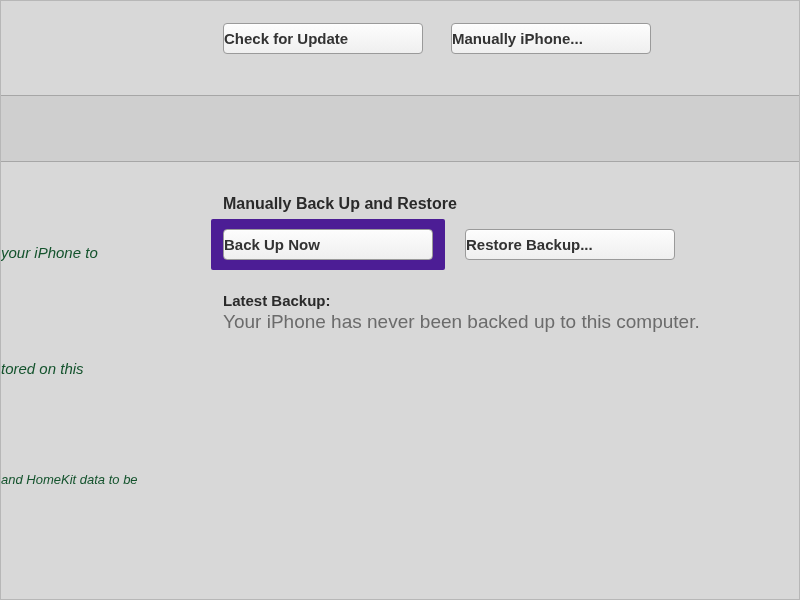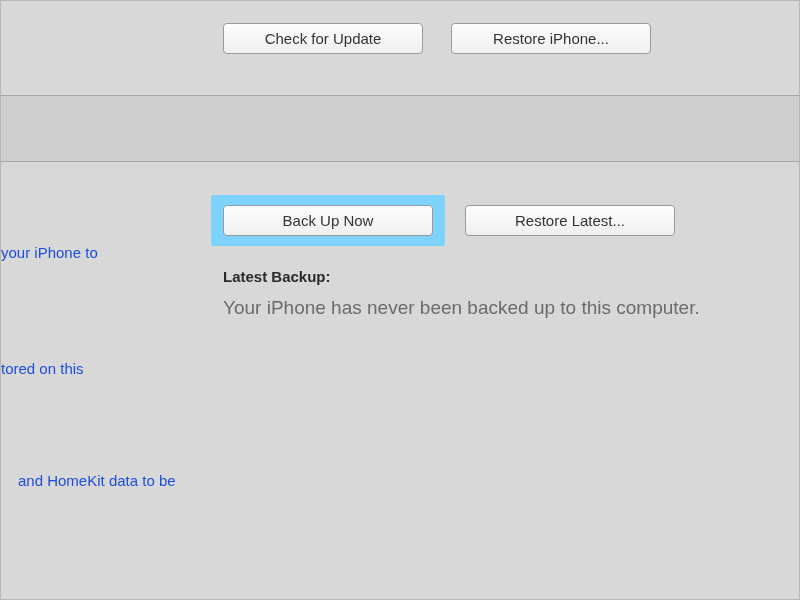--- a/index.html
+++ b/index.html
@@ -20,24 +20,24 @@
       left: 222px;
       display: flex;
       gap: 28px;
     }
     .btn {
       background: linear-gradient(to bottom, #fdfdfd, #efefef);
       border: 1px solid #9a9a9a;
       border-radius: 4px;
       padding: 6px 0;
       font-size: 15px;
-      font-weight: 400;
+      font-weight: 700;
       color: #333;
       width: 200px;
-      text-align: center;
+      text-align: left;
       cursor: pointer;
       box-shadow: 0 1px 0 rgba(255,255,255,0.6) inset;
     }
     .divider1 {
       position: absolute;
       top: 94px;
       left: 0;
       right: 0;
       height: 1px;
       background: #a6a6a6;
@@ -71,70 +71,72 @@
     }
     .backup-row {
       display: flex;
       align-items: center;
       gap: 20px;
       margin-bottom: 22px;
     }
     .highlight-wrap {
       display: inline-block;
       padding: 10px 12px;
-      background: #7dd3fc;
+      background: #4c1d95;
       border-radius: 2px;
       margin-left: -12px;
     }
     .btn-wide {
       width: 210px;
     }
     .latest {
       margin-top: 8px;
     }
     .latest .label {
       font-size: 15px;
       font-weight: 700;
       color: #2a2a2a;
-      margin-bottom: 12px;
+      margin-bottom: 2px;
     }
     .latest .status {
       font-size: 19px;
       color: #6b6b6b;
     }
     .side-text {
       position: absolute;
-      color: #1d4ed8;
+      color: #14532d;
       font-size: 15px;
+      font-style: italic;
     }
     .side1 { top: 243px; left: 0; }
     .side2 { top: 359px; left: 0; text-align: center; }
-    .side3 { top: 471px; left: 0; font-size: 15px; padding-left: 17px; }
+    .side3 { top: 471px; left: 0; font-size: 13px; }
   </style>
 </head>
 <body>
 
 <div class="top-buttons">
   <button class="btn">Check for Update</button>
-  <button class="btn">Restore iPhone...</button>
+  <button class="btn">Manually iPhone...</button>
 </div>
 
 <div class="divider1"></div>
 <div class="band"></div>
 
 <div class="side-text side1">your iPhone to</div>
 <div class="side-text side2">tored on this</div>
 <div class="side-text side3">and HomeKit data to be</div>
 
 <div class="section">
+  <h2>Manually Back Up and Restore</h2>
 
   <div class="backup-row">
     <span class="highlight-wrap">
       <button class="btn btn-wide">Back Up Now</button>
     </span>
-    <button class="btn btn-wide">Restore Latest...</button>
+    <button class="btn btn-wide">Restore Backup...</button>
   </div>
 
   <div class="latest">
     <div class="label">Latest Backup:</div>
     <div class="status">Your iPhone has never been backed up to this computer.</div>
   </div>
 </div>
 
 </body></html>

